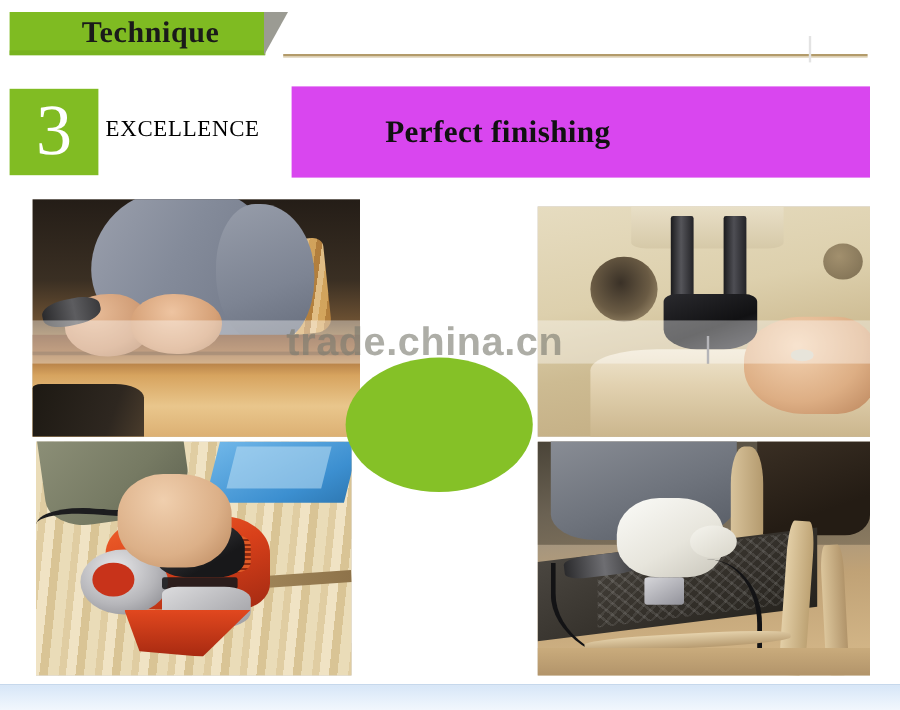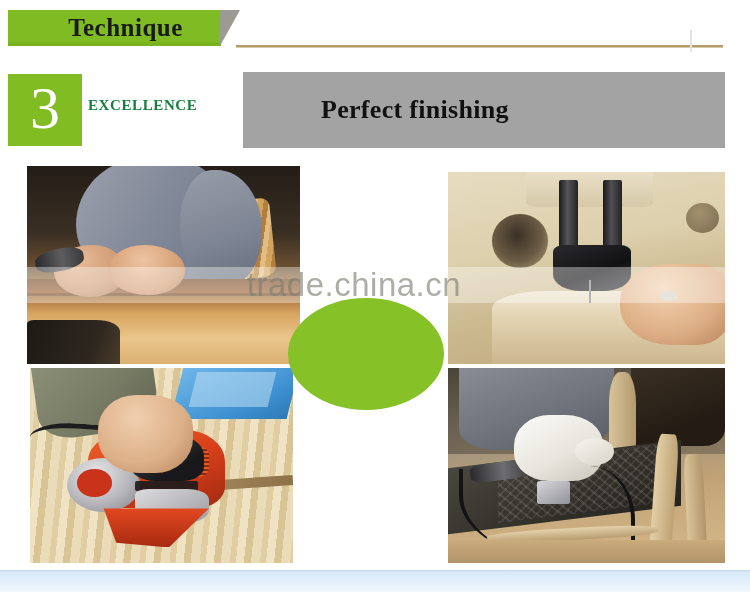--- a/index.html
+++ b/index.html
@@ -6,21 +6,21 @@
   body{
     width:750px;height:592px;
     background:#ffffff;
     font-family:"Liberation Serif",serif;
     overflow:hidden;
     position:relative;
   }
   .stage{position:relative;width:750px;height:592px;overflow:hidden;background:#fff;}
 
   
-  .tab-wrap{position:absolute;left:0;top:0;width:680px;height:58px;padding-left:16px;}
+  .tab-wrap{position:absolute;left:0;top:0;width:680px;height:58px;}
   .tab-green{
     position:absolute;left:8px;top:10px;width:213px;height:36px;
     background:#7fbb22;
   }
   .tab-green-shade{
     position:absolute;left:8px;top:42px;width:213px;height:4px;
     background:#77b11f;opacity:.85;
   }
   .tab-label{
     position:absolute;left:8px;top:10px;width:213px;height:36px;
@@ -57,26 +57,26 @@
   .num-box .num{
     width:100%;height:100%;
     display:flex;align-items:center;justify-content:center;
     font-family:"Liberation Serif",serif;
     font-size:60px;color:#ffffff;line-height:1;
     padding-bottom:4px;box-sizing:border-box;
   }
   .excellence{
     position:absolute;left:88px;top:97px;
     font-family:"Liberation Serif",serif;
-    font-weight:bold;font-size:15px;color:#15803d;
+    font-weight:normal;font-size:19px;color:#000000;
     letter-spacing:.6px;
   }
   .headline-bar{
     position:absolute;left:243px;top:72px;width:482px;height:76px;
-    background:#a3a3a3;
+    background:#d946ef;
   }
   .headline-bar .headline{
     position:absolute;left:78px;top:0;height:76px;
     display:flex;align-items:center;
     font-family:"Liberation Serif",serif;
     font-weight:bold;font-size:26px;color:#111111;
     letter-spacing:.3px;
   }
 
   
@@ -231,20 +231,21 @@
     background:rgba(255,255,255,.38);
     pointer-events:none;
   }
   .wm-text{
     position:absolute;left:0;top:264px;width:708px;height:42px;
     display:flex;align-items:center;justify-content:center;
     font-family:"Liberation Sans",sans-serif;
     font-size:33px;color:rgba(122,122,112,.62);
     letter-spacing:.5px;
     pointer-events:none;
+    font-weight:bold;
   }
 
   
   .callout{
     position:absolute;left:288px;top:298px;width:156px;height:112px;
     background:#85c127;
     border-radius:50%;
   }
   .callout-text{
     position:absolute;left:288px;top:298px;width:156px;height:112px;

